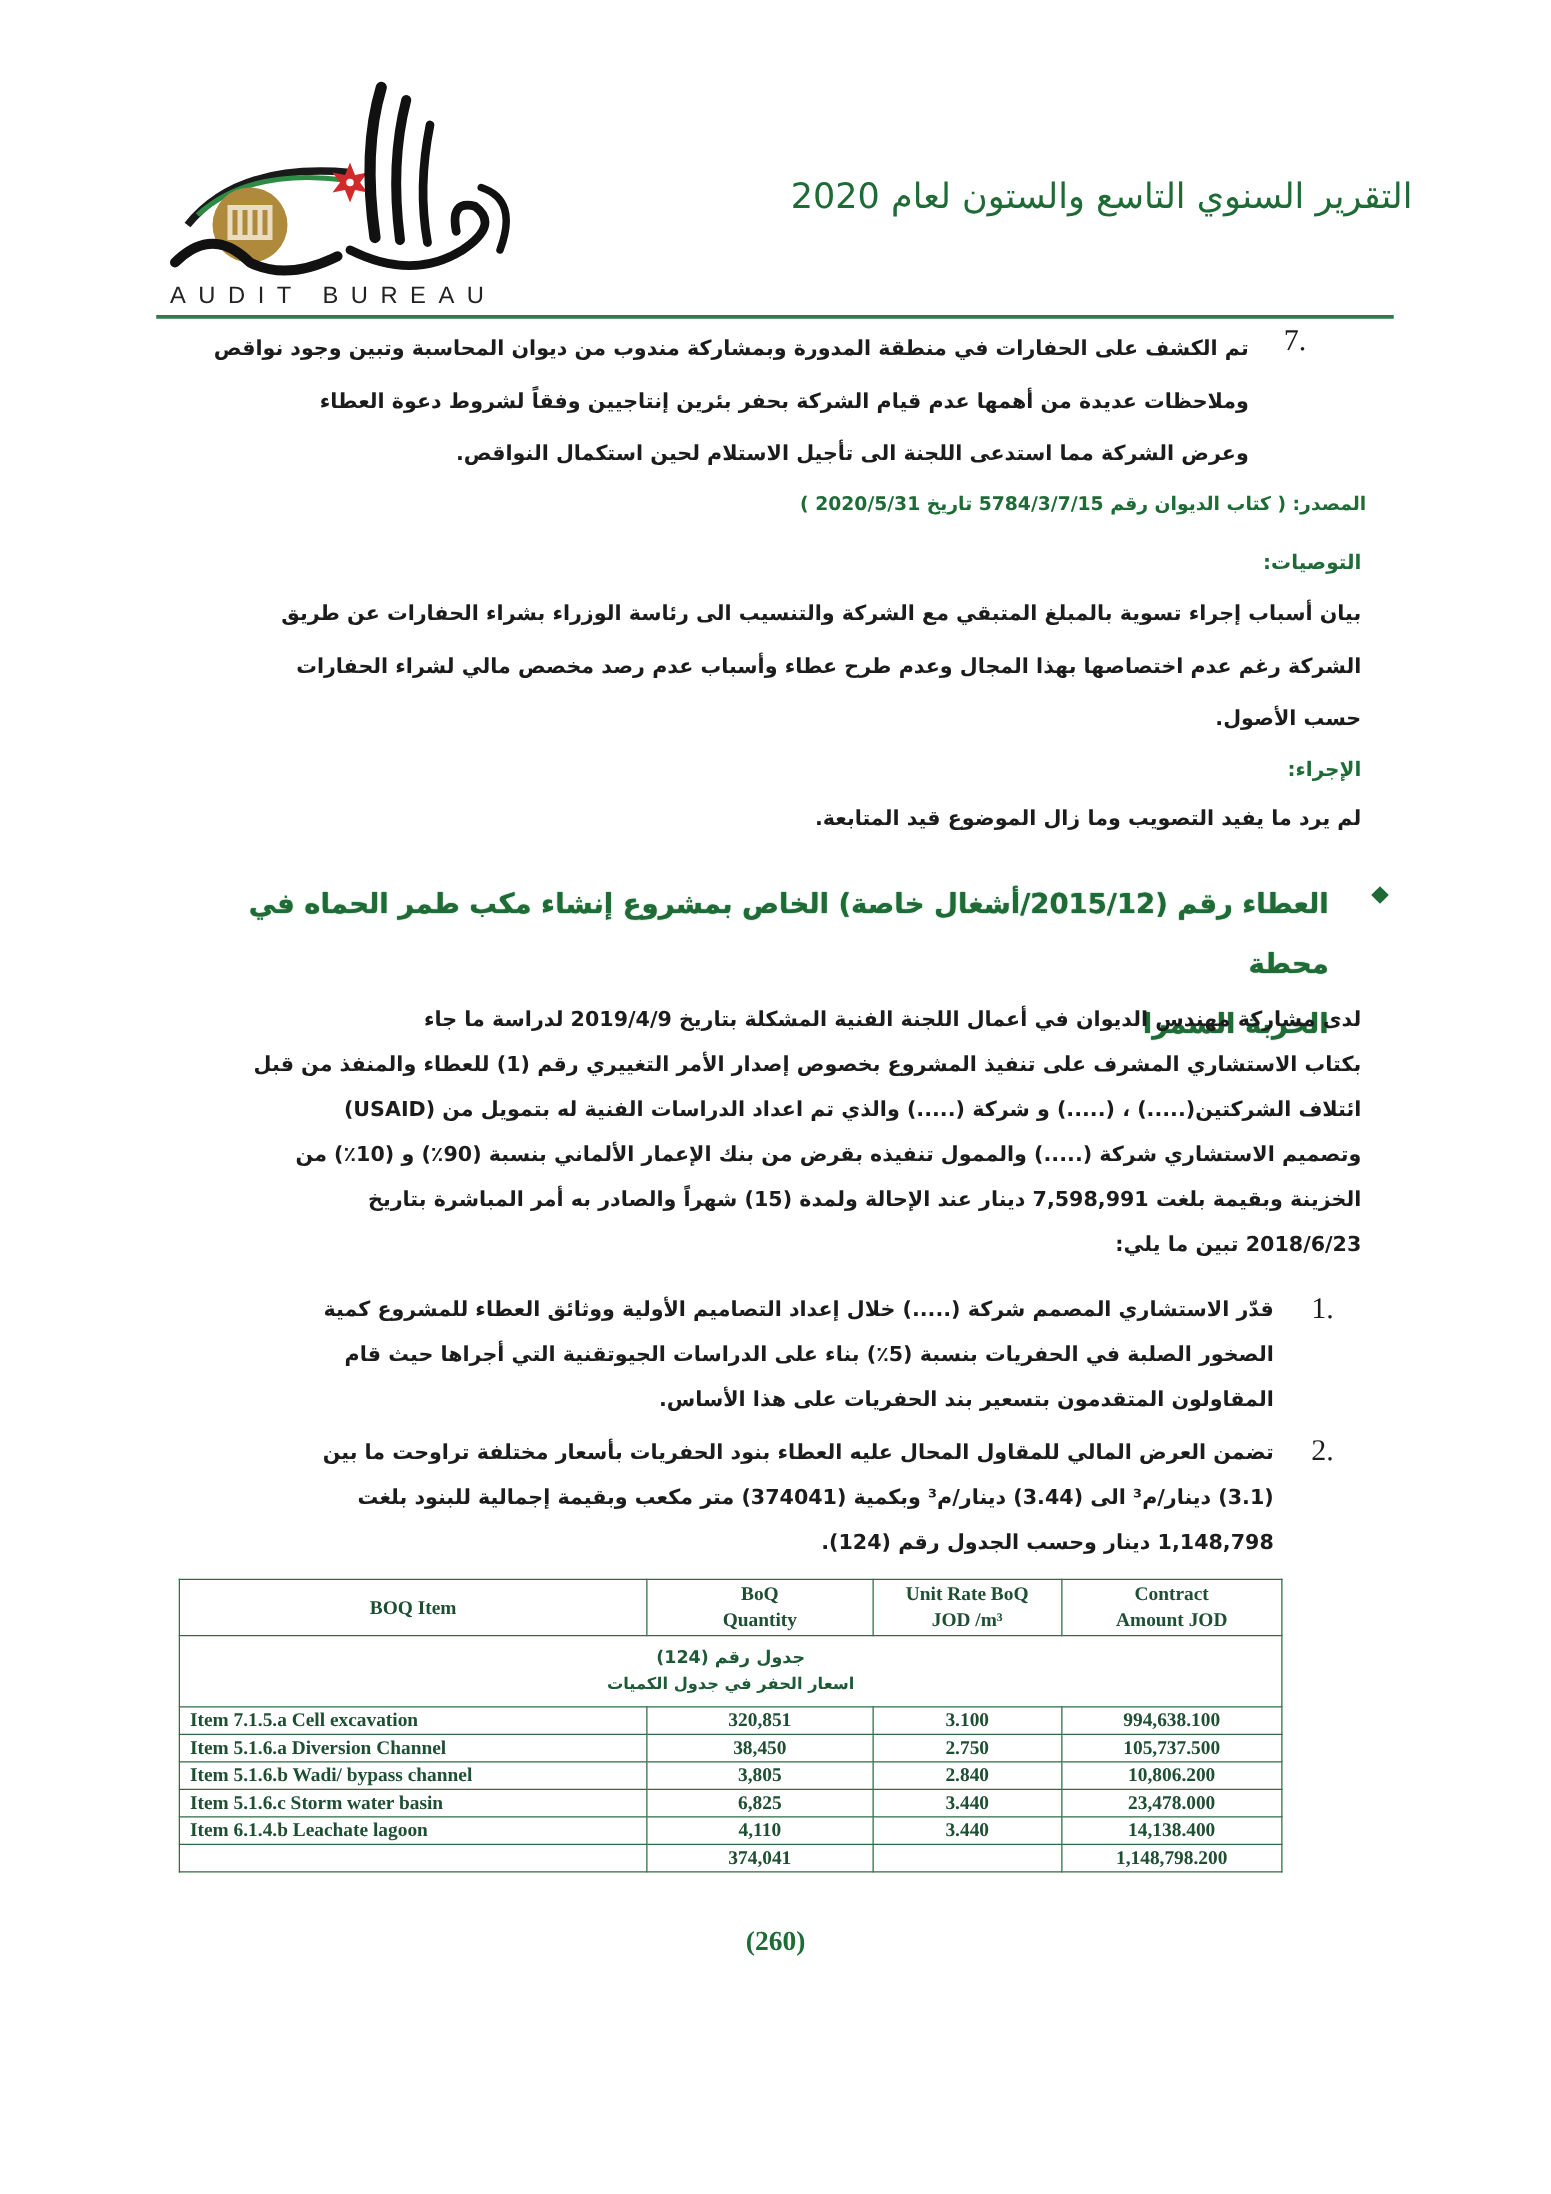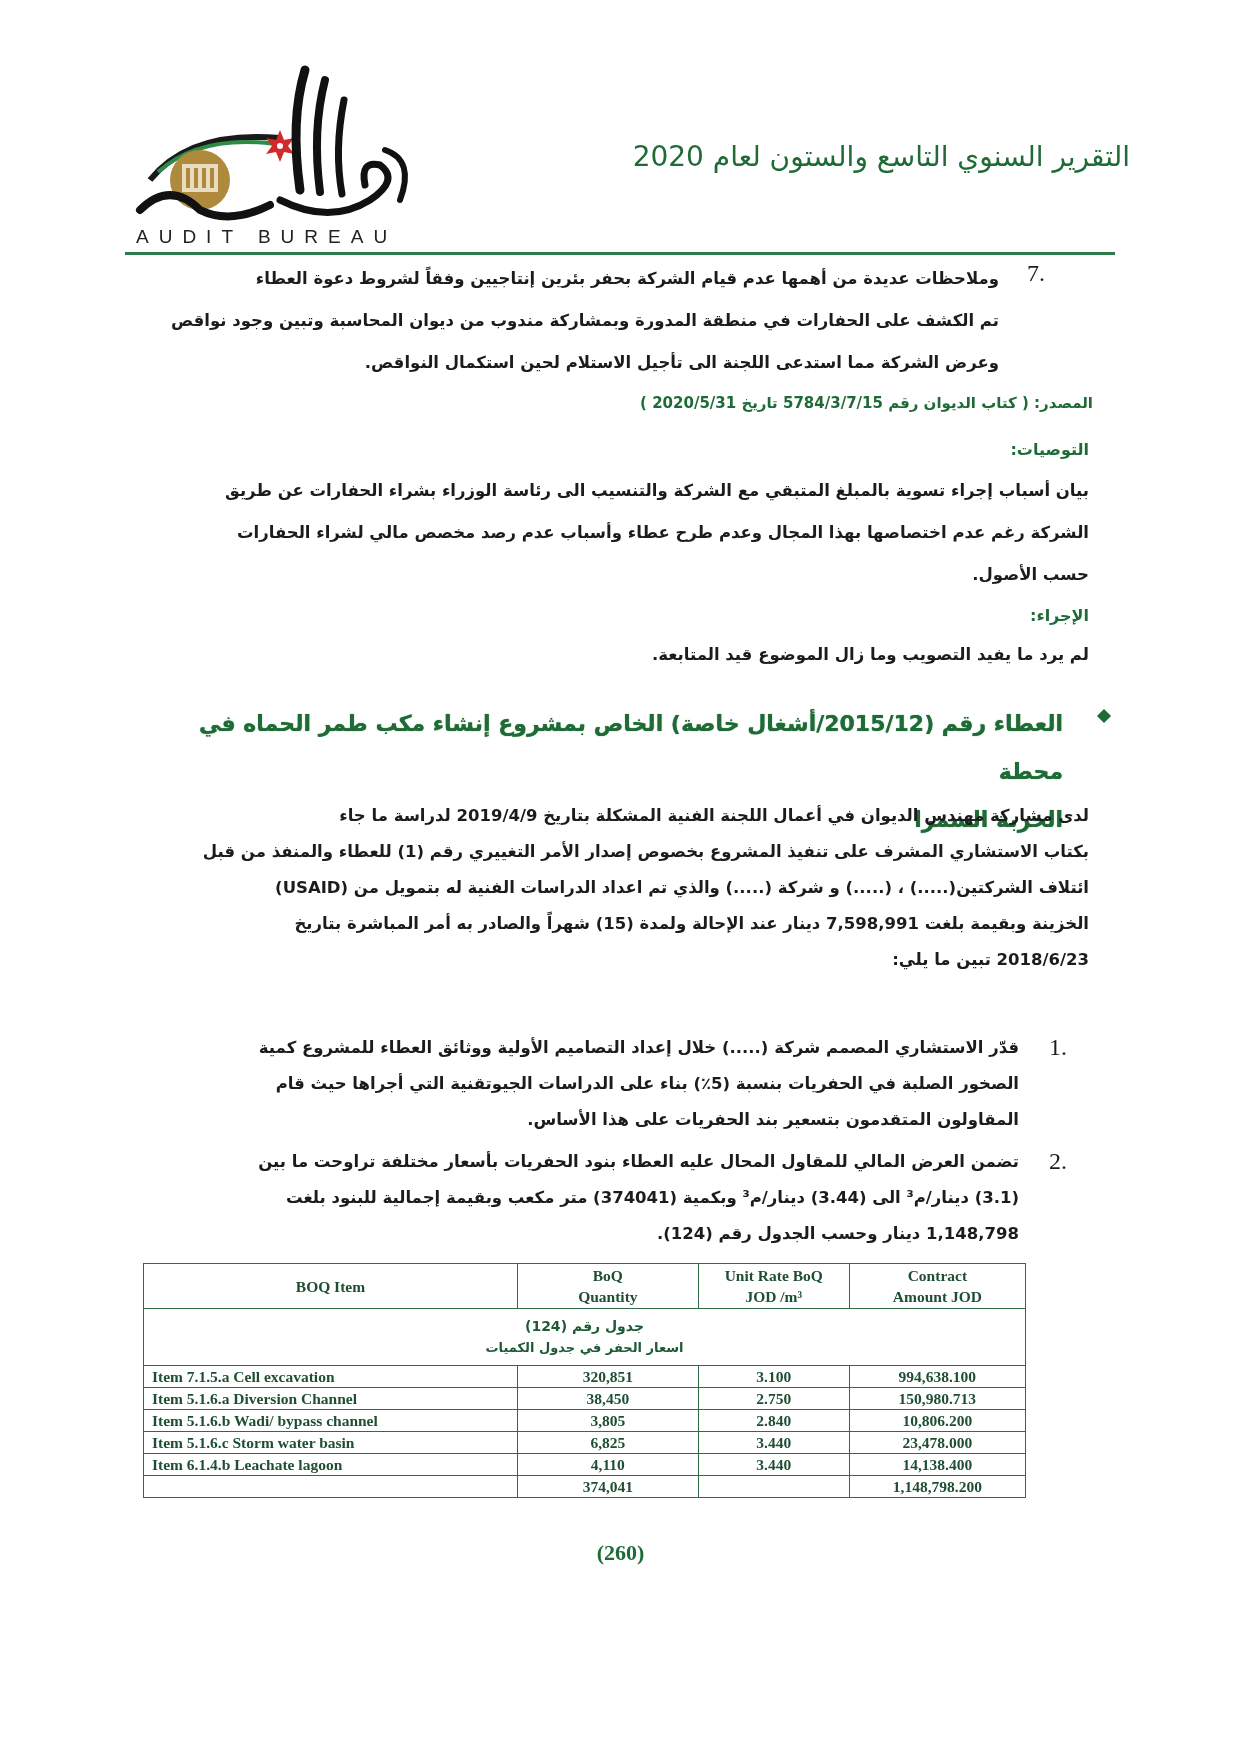--- a/index.html
+++ b/index.html
@@ -69,22 +69,22 @@
         <path d="M255 90 Q285 100 270 140" stroke="#111" stroke-width="6" fill="none" stroke-linecap="round"></path>
       </svg>
       <div class="logo-text">AUDIT BUREAU</div>
     </div>
     <div class="report-title">التقرير السنوي التاسع والستون لعام 2020</div>
   </div>
   <div class="header-rule"></div>
 
   <div class="num" style="right:196px; top:260px;">7.</div>
   <div class="para rtl" style="right:242px; top:258px; width:850px; direction:rtl;">
+    <div>تم الكشف على الحفارات في منطقة المدورة وبمشاركة مندوب من ديوان المحاسبة وتبين وجود نواقص</div>
     <div>وملاحظات عديدة من أهمها عدم قيام الشركة بحفر بئرين إنتاجيين وفقاً لشروط دعوة العطاء</div>
-    <div>تم الكشف على الحفارات في منطقة المدورة وبمشاركة مندوب من ديوان المحاسبة وتبين وجود نواقص</div>
     <div>وعرض الشركة مما استدعى اللجنة الى تأجيل الاستلام لحين استكمال النواقص.</div>
   </div>
   <div class="source">المصدر: ( كتاب الديوان رقم 5784/3/7/15 تاريخ 2020/5/31 )</div>
 
   <div class="green-head" style="right:152px; top:440px; font-size:16px;">التوصيات:</div>
   <div class="para rtl" style="right:152px; top:470px; width:940px;">
     <div>بيان أسباب إجراء تسوية بالمبلغ المتبقي مع الشركة والتنسيب الى رئاسة الوزراء بشراء الحفارات عن طريق</div>
     <div>الشركة رغم عدم اختصاصها بهذا المجال وعدم طرح عطاء وأسباب عدم رصد مخصص مالي لشراء الحفارات</div>
     <div>حسب الأصول.</div>
   </div>
@@ -95,20 +95,21 @@
   <div class="bullet-dot"></div>
   <div class="bullet-head" style="right:178px; width:900px;">
     <div>العطاء رقم (2015/12/أشغال خاصة) الخاص بمشروع إنشاء مكب طمر الحماه في محطة</div>
     <div>الخربة السمرا</div>
   </div>
 
   <div class="para rtl" style="right:152px; top:798px; width:940px; line-height:36px;">
     <div>لدى مشاركة مهندس الديوان في أعمال اللجنة الفنية المشكلة بتاريخ 2019/4/9 لدراسة ما جاء</div>
     <div>بكتاب الاستشاري المشرف على تنفيذ المشروع بخصوص إصدار الأمر التغييري رقم (1) للعطاء والمنفذ من قبل</div>
     <div>ائتلاف الشركتين(.....) ، (.....) و شركة (.....) والذي تم اعداد الدراسات الفنية له بتمويل من (USAID)</div>
+    <div>وتصميم الاستشاري شركة (.....) والممول تنفيذه بقرض من بنك الإعمار الألماني بنسبة (90٪) و (10٪) من</div>
     <div>الخزينة وبقيمة بلغت 7,598,991 دينار عند الإحالة ولمدة (15) شهراً والصادر به أمر المباشرة بتاريخ</div>
     <div>2018/6/23 تبين ما يلي:</div>
   </div>
 
   <div class="num" style="right:174px; top:1034px;">1.</div>
   <div class="para rtl" style="right:222px; top:1030px; width:870px; line-height:36px;">
     <div>قدّر الاستشاري المصمم شركة (.....) خلال إعداد التصاميم الأولية ووثائق العطاء للمشروع كمية</div>
     <div>الصخور الصلبة في الحفريات بنسبة (5٪) بناء على الدراسات الجيوتقنية التي أجراها حيث قام</div>
     <div>المقاولون المتقدمون بتسعير بند الحفريات على هذا الأساس.</div>
   </div>
@@ -150,21 +151,21 @@
       <tr>
         <td>Item 7.1.5.a Cell excavation</td>
         <td class="c">320,851</td>
         <td class="c">3.100</td>
         <td class="c">994,638.100</td>
       </tr>
       <tr>
         <td>Item 5.1.6.a Diversion Channel</td>
         <td class="c">38,450</td>
         <td class="c">2.750</td>
-        <td class="c">150,980.713</td>
+        <td class="c">105,737.500</td>
       </tr>
       <tr>
         <td>Item 5.1.6.b Wadi/ bypass channel</td>
         <td class="c">3,805</td>
         <td class="c">2.840</td>
         <td class="c">10,806.200</td>
       </tr>
       <tr>
         <td>Item 5.1.6.c Storm water basin</td>
         <td class="c">6,825</td>

